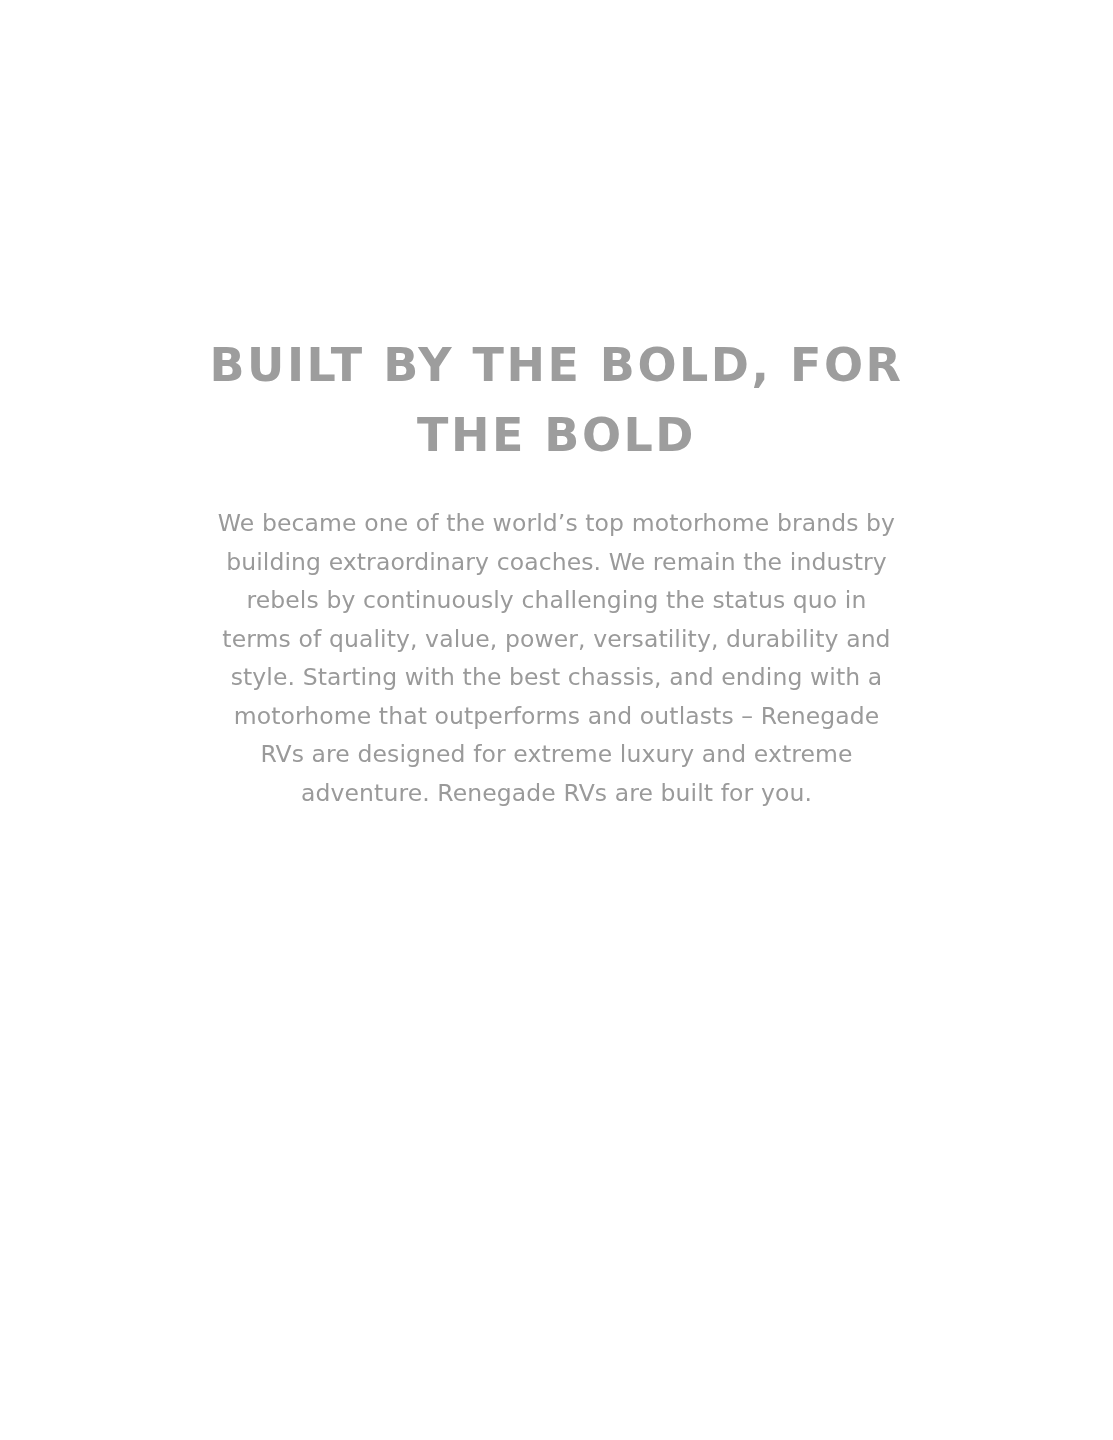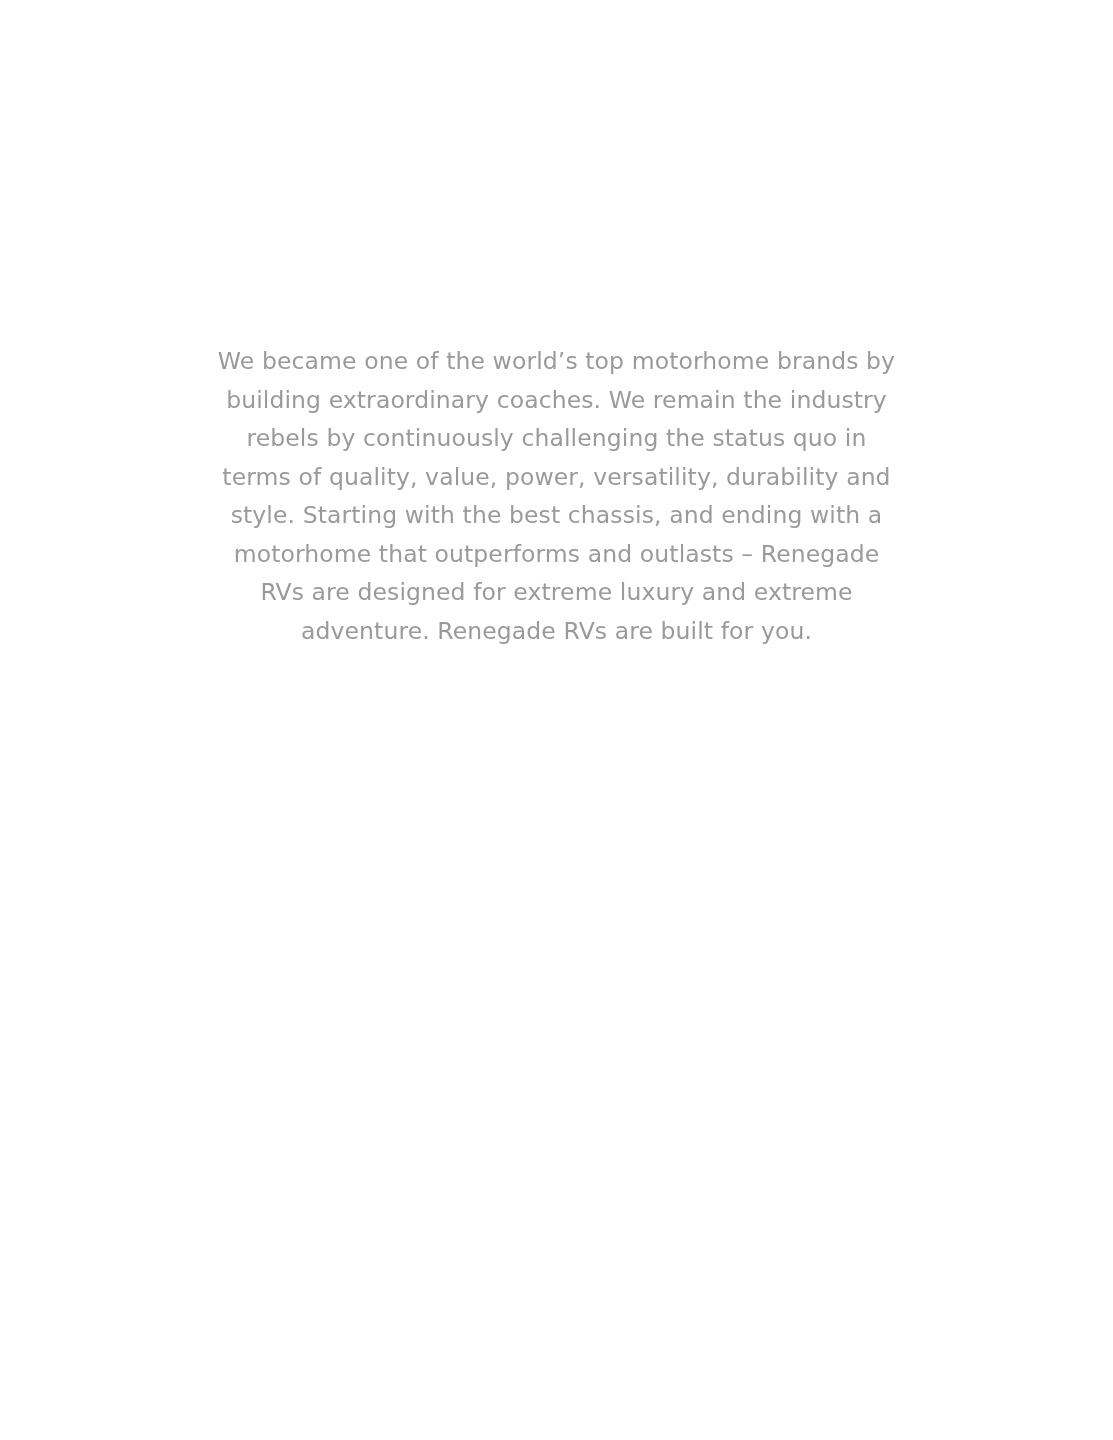--- a/index.html
+++ b/index.html
@@ -35,21 +35,21 @@
     font-size: 46px;
     line-height: 70px;
     letter-spacing: 2.5px;
     color: #9d9d9d;
     margin: 0;
     text-transform: uppercase;
     white-space: pre-line;
   }
 
   .body-copy {
-    margin: 12px auto 0 auto;
+    margin: 34px auto 0 auto;
     width: 680px;
     font-family: "DejaVu Sans", "Liberation Sans", sans-serif;
     font-weight: 400;
     font-size: 23.5px;
     line-height: 38.5px;
     color: #9a9a9a;
     text-align: center;
     letter-spacing: 0.1px;
   }
 
@@ -101,18 +101,19 @@
     transform: scaleX(0.86);
     transform-origin: right bottom;
   }
 </style>
 </head>
 <body>
 
 <div class="page">
 
   <div class="content-block">
+    <h1 class="headline">BUILT BY THE BOLD, FOR THE BOLD</h1>
 
     <p class="body-copy">We became one of the world’s top motorhome brands by building extraordinary coaches. We remain the industry rebels by continuously challenging the status quo in terms of quality, value, power, versatility, durability and style. Starting with the best chassis, and ending with a motorhome that outperforms and outlasts – Renegade RVs are designed for extreme luxury and extreme adventure. Renegade RVs are built for you.</p>
   </div>
 
 
 </div>
 
 </body></html>

